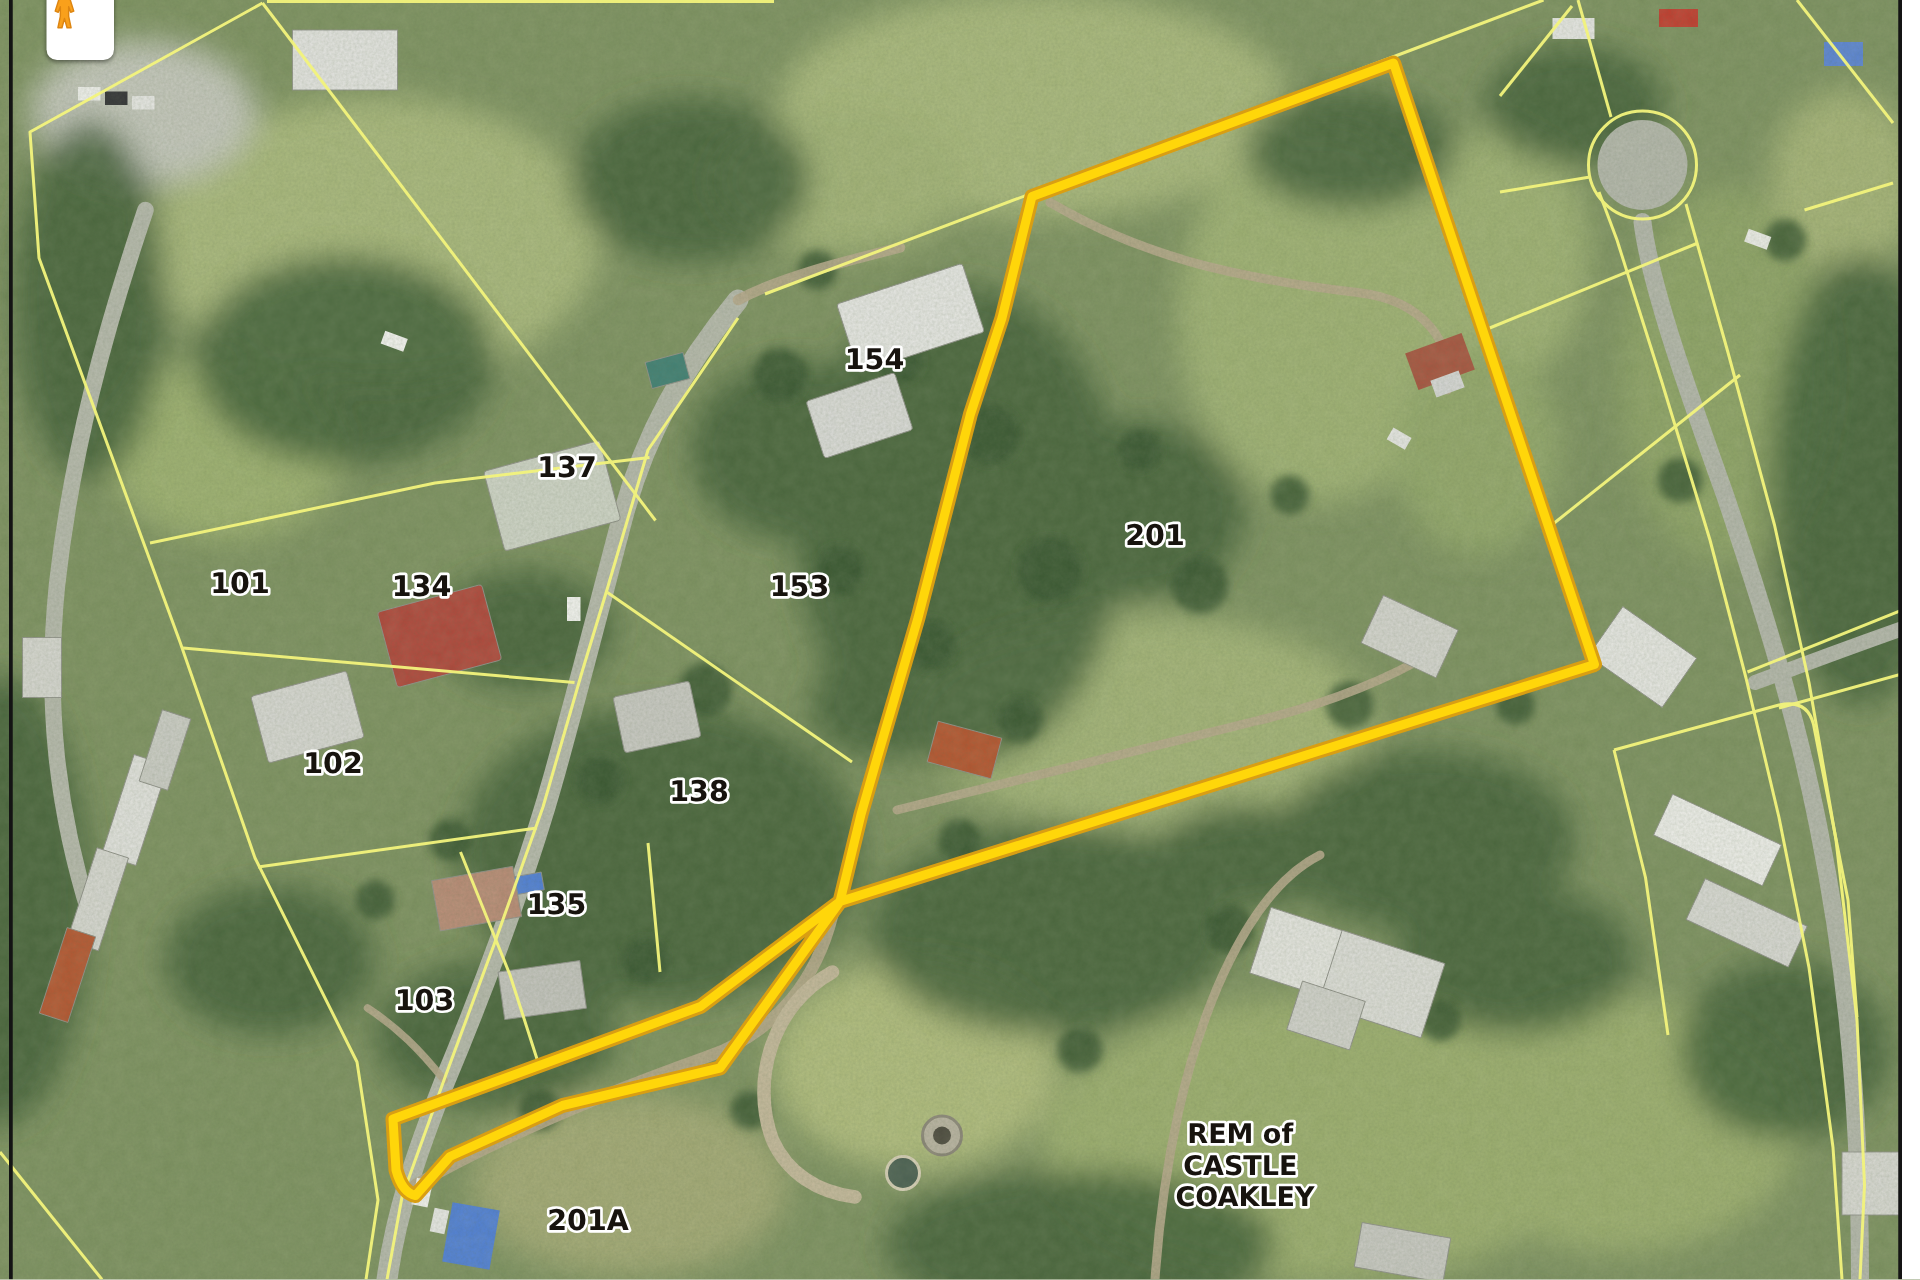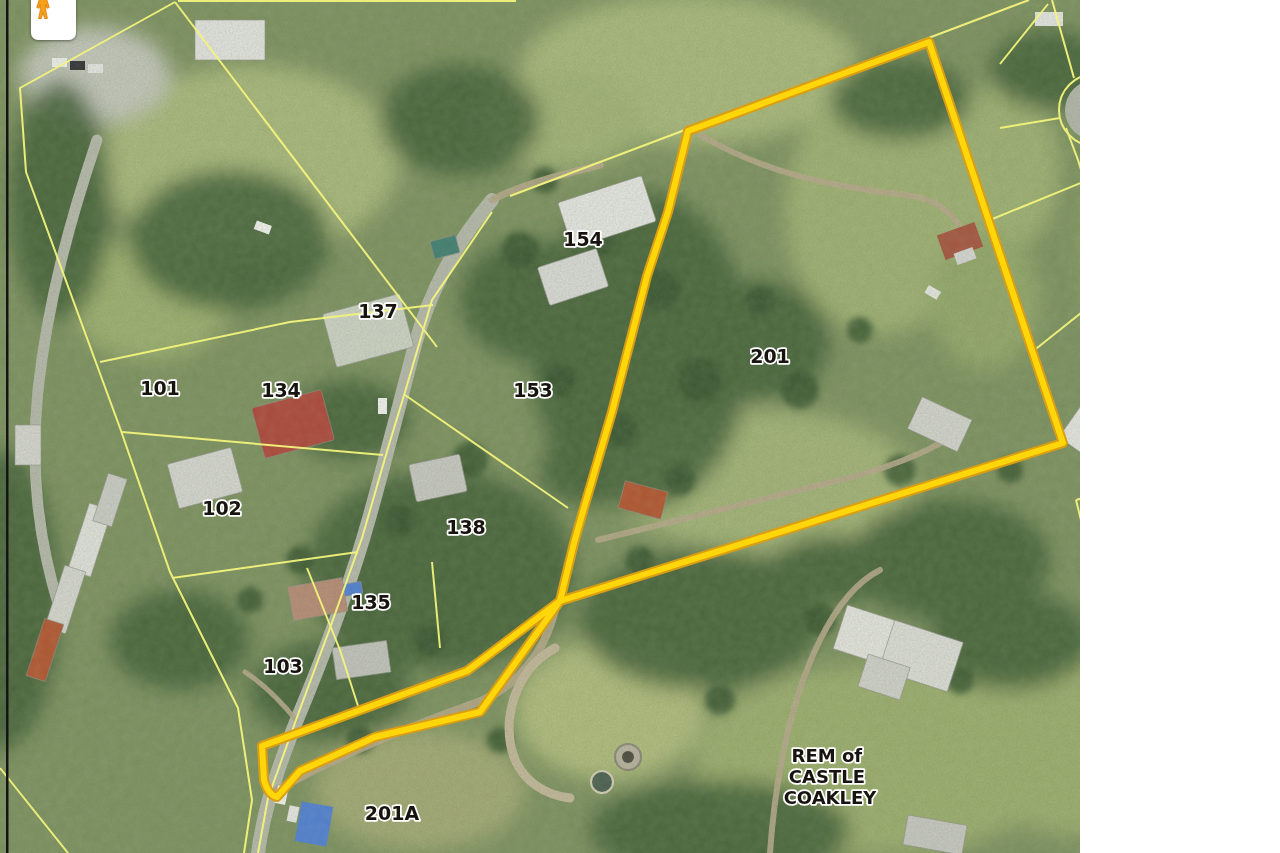--- a/index.html
+++ b/index.html
@@ -1,16 +1,16 @@
 <!DOCTYPE html>
 <html><head>
 <meta charset="utf-8">
 <style>
   html,body{margin:0;padding:0;background:#ffffff;}
-  .stage{position:relative;width:1080px;height:853px;overflow:hidden;
+  .stage{position:relative;width:1280px;height:853px;overflow:hidden;
          font-family:"DejaVu Sans","Liberation Sans",sans-serif;background:#7d9160;}
   .stage svg{position:absolute;left:0;top:0;}
   .pegman-box{position:absolute;left:31px;top:-12px;width:45px;height:52px;
       background:#ffffff;border-radius:7px;box-shadow:0 1px 3px rgba(0,0,0,.45);
       display:flex;align-items:flex-end;justify-content:center;padding-bottom:3px;
       box-sizing:border-box;cursor:pointer;}
   .map-label{font-weight:bold;}
 </style>
 </head>
 <body>

